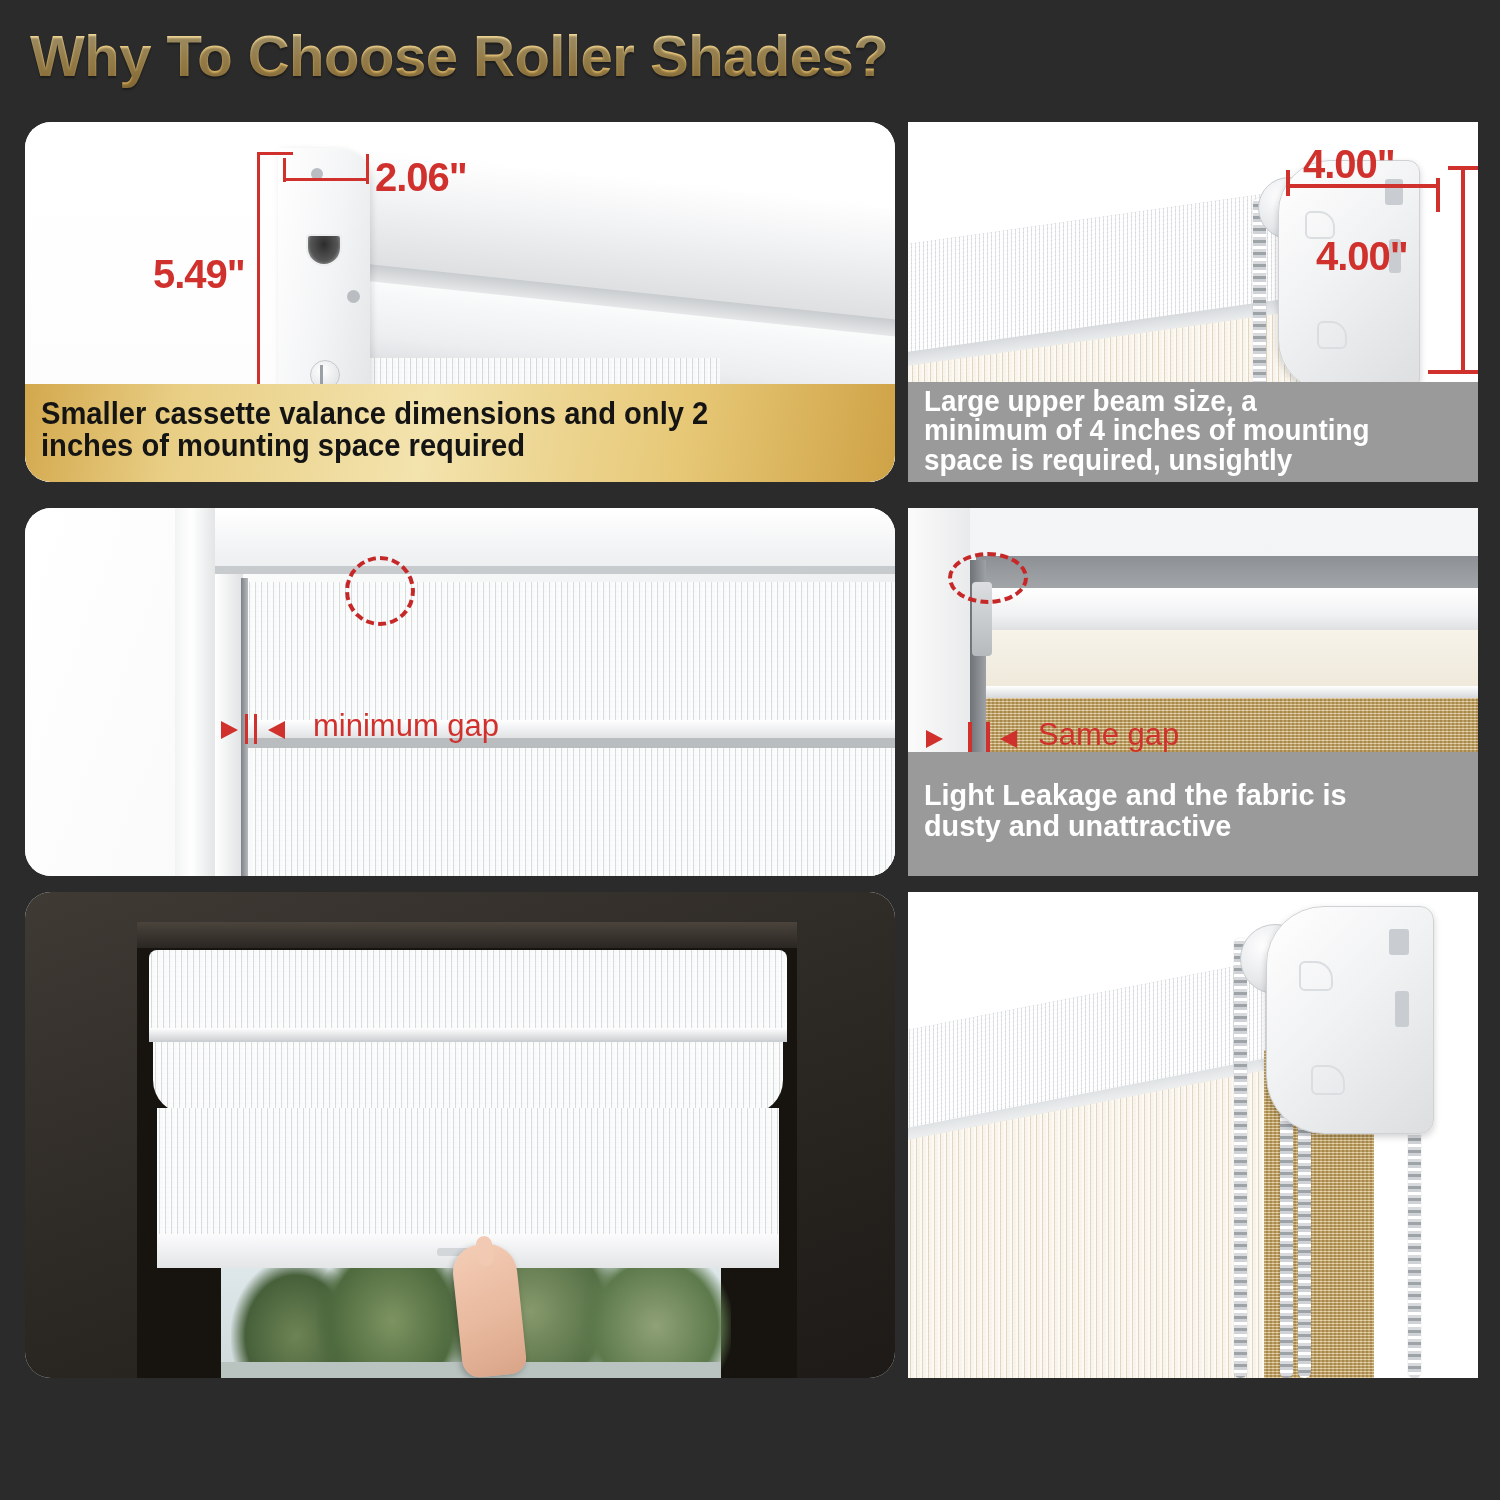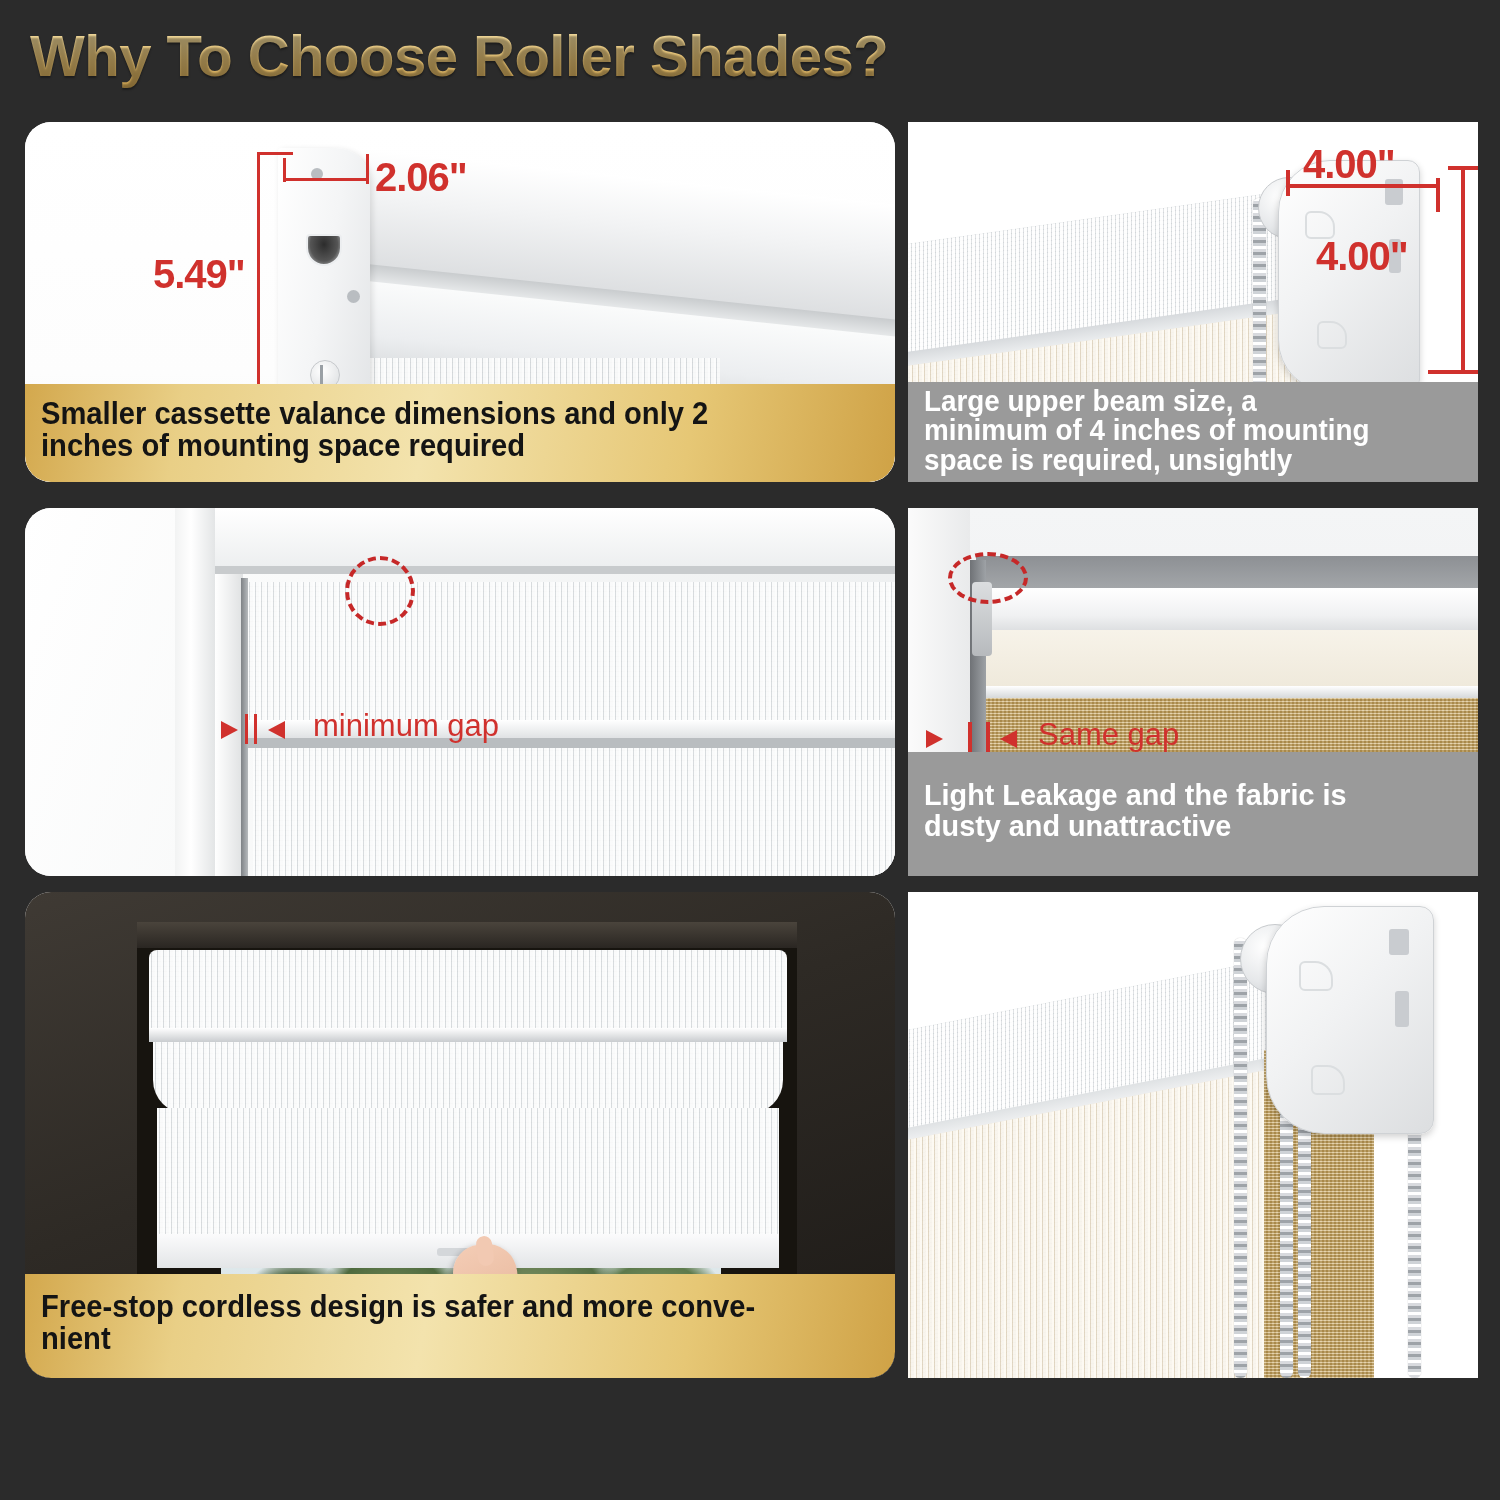--- a/index.html
+++ b/index.html
@@ -329,24 +329,20 @@
                 background:#d4d7da; border-radius:3px;"></div>
 
     <div style="position:absolute; left:432px; top:352px; width:64px; height:132px;
                 background:linear-gradient(160deg,#f4cdb6 0%,#e8b99e 55%,#d9a488 100%);
                 border-radius:28px 30px 16px 18px; transform:rotate(-6deg);
                 box-shadow:-2px 2px 6px rgba(0,0,0,.25);"></div>
     <div style="position:absolute; left:452px; top:344px; width:16px; height:30px;
                 background:#f2c9b2; border-radius:8px; transform:rotate(-8deg);"></div>
   </div>
 
-  <div class="caption gold" style="height:104px;">
-    <div class="cap-line">Free-stop cordless design is safer and more conve-</div>
-    <div class="cap-line">nient</div>
-  </div>
 </div>
 
 <div class="panel right" style="left:908px; top:892px; width:570px; height:486px;">
   <div class="media" style="background:#ffffff;">
 
     <div class="tex-sheer" style="position:absolute; left:-30px; top:60px; width:430px; height:108px;
                 transform:skewY(-11deg); transform-origin:right top;"></div>
     <div style="position:absolute; left:-30px; top:158px; width:430px; height:16px;
                 transform:skewY(-11deg); transform-origin:right top;
                 background:linear-gradient(180deg,#dfe2e4,#f2f3f4);"></div>

